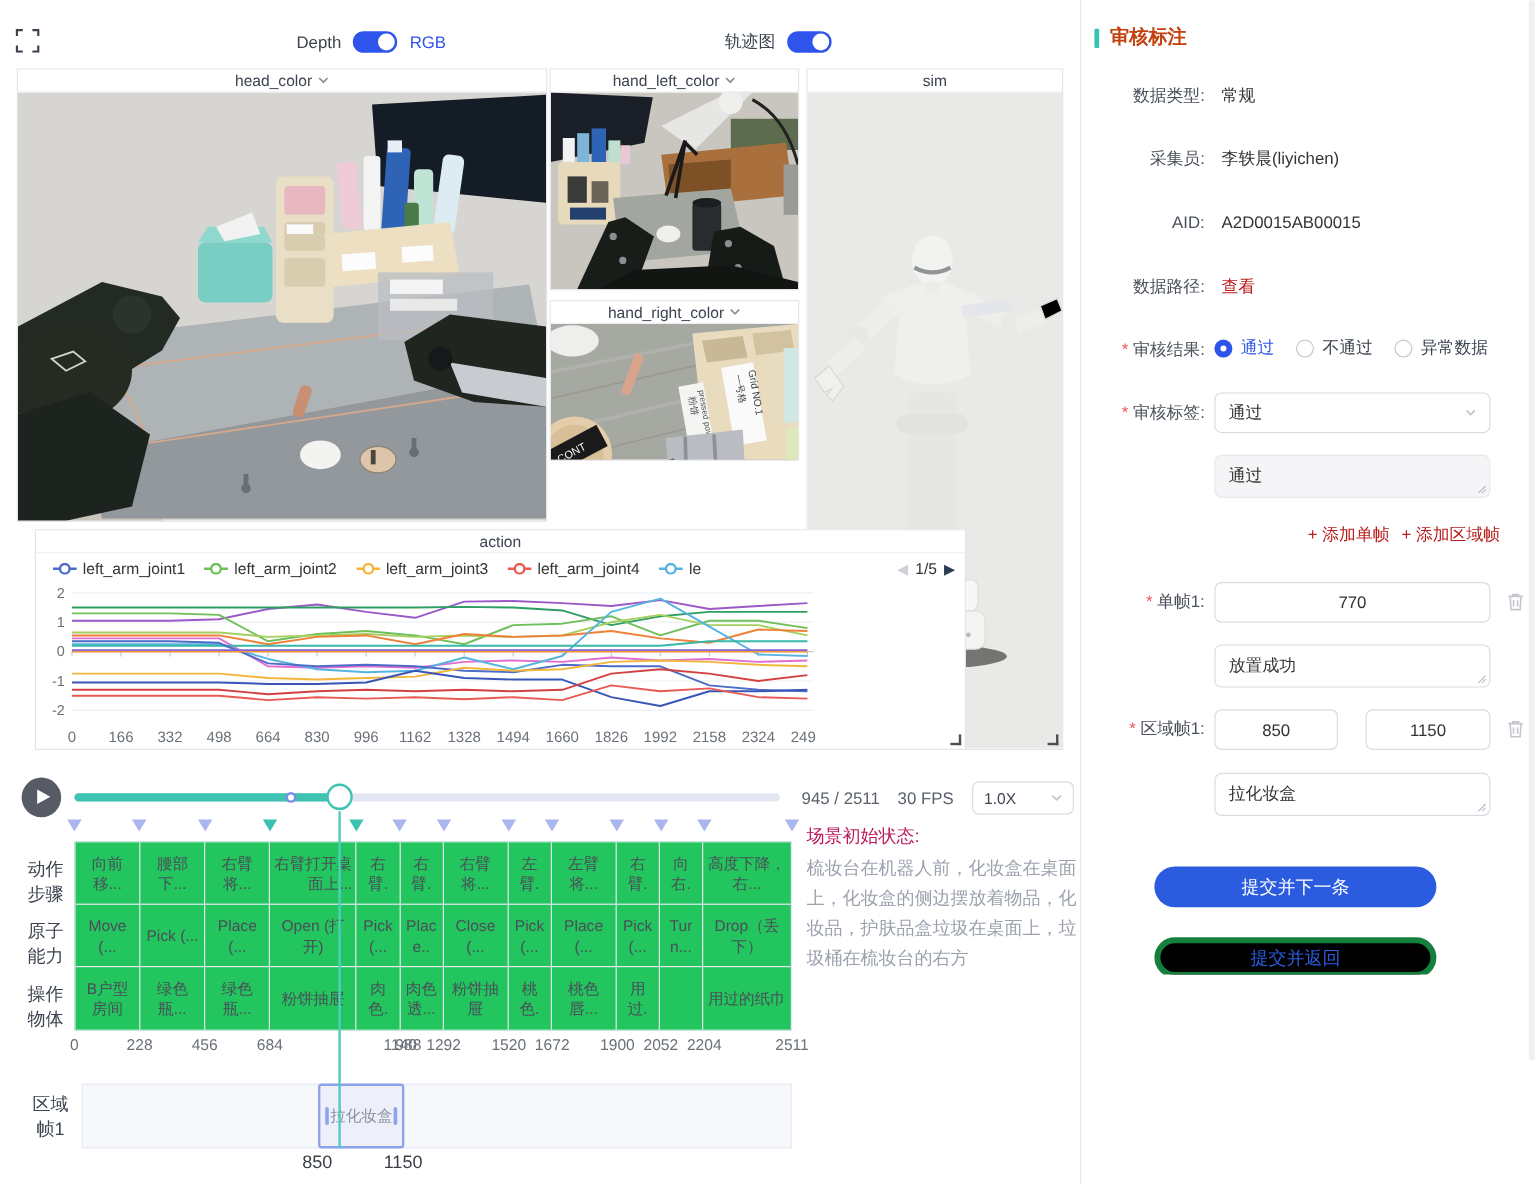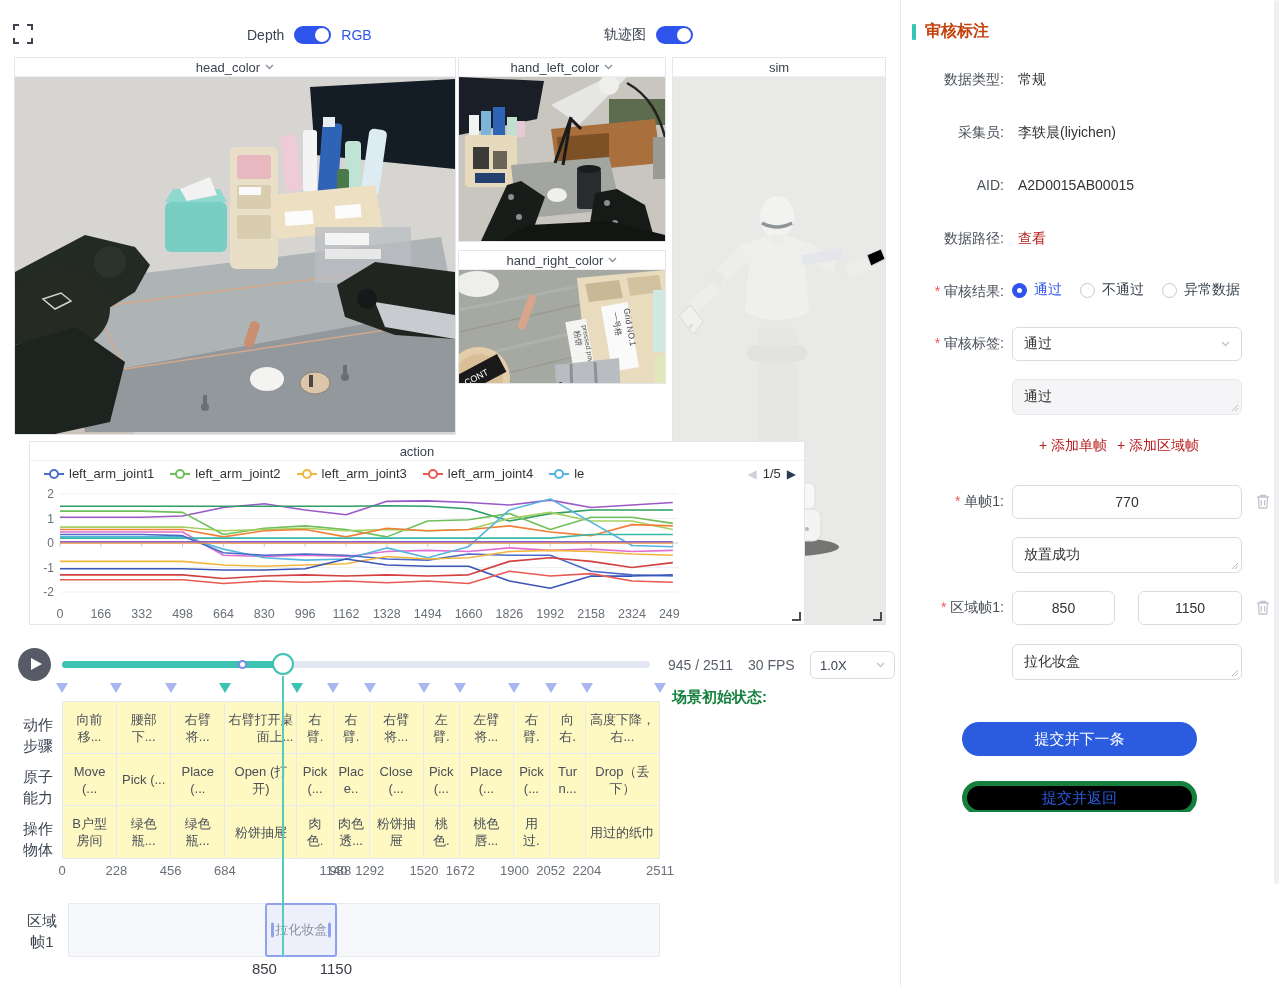--- a/index.html
+++ b/index.html
@@ -43,32 +43,32 @@
   .frame-text { left:668px; top:657px; font-size:14px; color:#5a616b; }
   .fps-text { left:748px; top:657px; font-size:14px; color:#5a616b; }
   .speed-select { left:810px; top:651px; width:85px; height:28px; border:1px solid #d9dce3; border-radius:6px;
     display:flex; align-items:center; justify-content:space-between; padding:0 9px; font-size:13px; color:#3c4450; cursor:pointer; }
 
   
   .marker { top:683px; width:0; height:0; border-left:6px solid transparent; border-right:6px solid transparent;
     border-top:10px solid #a9b6f0; cursor:pointer; }
   .marker.active { border-top-color:#3bc3b2; }
   .row-label { width:44px; text-align:center; font-size:15px; color:#3c4450; line-height:21px; font-weight:500; }
-  .steps-grid { left:62px; top:701px; width:598px; border:1px solid #e6e9f0; border-bottom:1px solid #e6e9f0; background:#fef9c3; }
+  .steps-grid { left:62px; top:701px; width:598px; border:1px solid #e6e9f0; border-bottom:1px solid #e6e9f0; background:#22c55e; }
   .grid-row { display:flex; height:52px; border-bottom:1px solid #e6e9f0; }
   .grid-row:last-child { border-bottom:0; }
   .grid-cell { border-right:1px solid #e6e9f0; display:flex; align-items:center; justify-content:center;
     text-align:center; font-size:13px; color:#4a4f58; line-height:17px; padding:2px 3px; overflow:hidden; cursor:pointer;
     word-break:break-all; }
   .grid-cell:last-child { border-right:0; }
   .tick-num { top:863px; font-size:13px; color:#6a7078; transform:translateX(-50%); }
 
   
   .scene-box { left:672px; top:688px; width:228px; }
-  .scene-title { font-size:15px; font-weight:bold; color:#15803d; margin-bottom:4px; }
+  .scene-title { font-size:15px; font-weight:normal; color:#be185d; margin-bottom:4px; }
   .scene-text { font-size:15px; color:#9ba1ad; line-height:25px; }
 
   
   .region-bar { left:68px; top:903px; width:592px; height:54px; background:#f7f8fc; border:1px solid #e8eaf2; }
   .region-seg { position:absolute; top:-1px; height:54px; background:rgba(234,238,250,.75); border:2px solid #8fa2ee;
     border-radius:3px; display:flex; align-items:center; justify-content:center; font-size:13px; color:#8a90a0; cursor:grab; }
   .region-seg .handle { position:absolute; top:50%; transform:translateY(-50%); width:3px; height:15px; background:#8fa2ee; border-radius:2px; }
   .region-num { top:960px; font-size:15px; color:#3a3f46; transform:translateX(-50%); }
   .playhead { top:676px; width:2px; height:281px; background:#52cdbd; pointer-events:none; }
 
@@ -90,21 +90,21 @@
   .radio-opt.selected span { color:#2f54eb; }
   .select-box { position:absolute; left:112px; width:230px; height:34px; border:1px solid #d9dce3; border-radius:6px;
     background:#fff; display:flex; align-items:center; justify-content:space-between; padding:0 11px; font-size:14px; color:#333; cursor:pointer; }
   .ta { position:absolute; left:112px; width:230px; height:36px; border:1px solid #d9dce3; border-radius:6px;
     background:#fff; font-size:14px; color:#333; display:flex; align-items:center; padding:0 11px; }
   .ta.gray { background:#f5f5f7; border-color:#e8e8ea; }
   .ta .grip { position:absolute; right:2px; bottom:2px; width:8px; height:8px; }
   .input-box { position:absolute; height:34px; border:1px solid #d9dce3; border-radius:6px; background:#fff;
     display:flex; align-items:center; padding:0 11px; font-size:14px; color:#333; cursor:text;justify-content:center; }
   .trash { position:absolute; left:355px; width:16px; height:17px; cursor:pointer; }
-  .add-links { position:absolute; left:104px; width:230px; display:flex; justify-content:center; gap:10px; font-size:14px; }
+  .add-links { position:absolute; left:120px; width:230px; display:flex; justify-content:flex-end; gap:10px; font-size:14px; }
   .btn { position:absolute; left:62px; width:235px; height:34px; border-radius:17px; display:flex;
     align-items:center; justify-content:center; font-size:15px; cursor:pointer; }
   .btn.primary { background:#2b5ce0; color:#fff; }
   .btn.secondary { background:#000000; color:#2b5ce0; border:5px solid #15803d; }
   .scrollbar-track { left:1274px; top:0; width:5px; height:884px; background:#f0f0f2; border-radius:3px; }
 </style>
 </head>
 <body>
 
 <div class="app">
@@ -517,20 +517,21 @@
       <div class="abs tick-num" style="left: 423.991px;">1520</div>
       <div class="abs tick-num" style="left: 460.19px;">1672</div>
       <div class="abs tick-num" style="left: 514.489px;">1900</div>
       <div class="abs tick-num" style="left: 550.688px;">2052</div>
       <div class="abs tick-num" style="left: 586.887px;">2204</div>
       <div class="abs tick-num" style="left: 660px;">2511</div>
     </div>
 
   <div class="abs scene-box">
     <div class="scene-title">场景初始状态:</div>
+    <div class="scene-text">梳妆台在机器人前，化妆盒在桌面上，化妆盒的侧边摆放着物品，化妆品，护肤品盒垃圾在桌面上，垃圾桶在梳妆台的右方</div>
   </div>
 
   <div class="abs row-label" style="left:20px; top:910px;">
       <div>区域</div>
       <div>帧1</div>
     </div>
   <div class="abs region-bar">
     <div class="region-seg" id="region-seg" style="left: 196.429px; width: 71.4456px;">
       <div class="handle" style="left:4px;"></div>
       <span>拉化妆盒</span>

